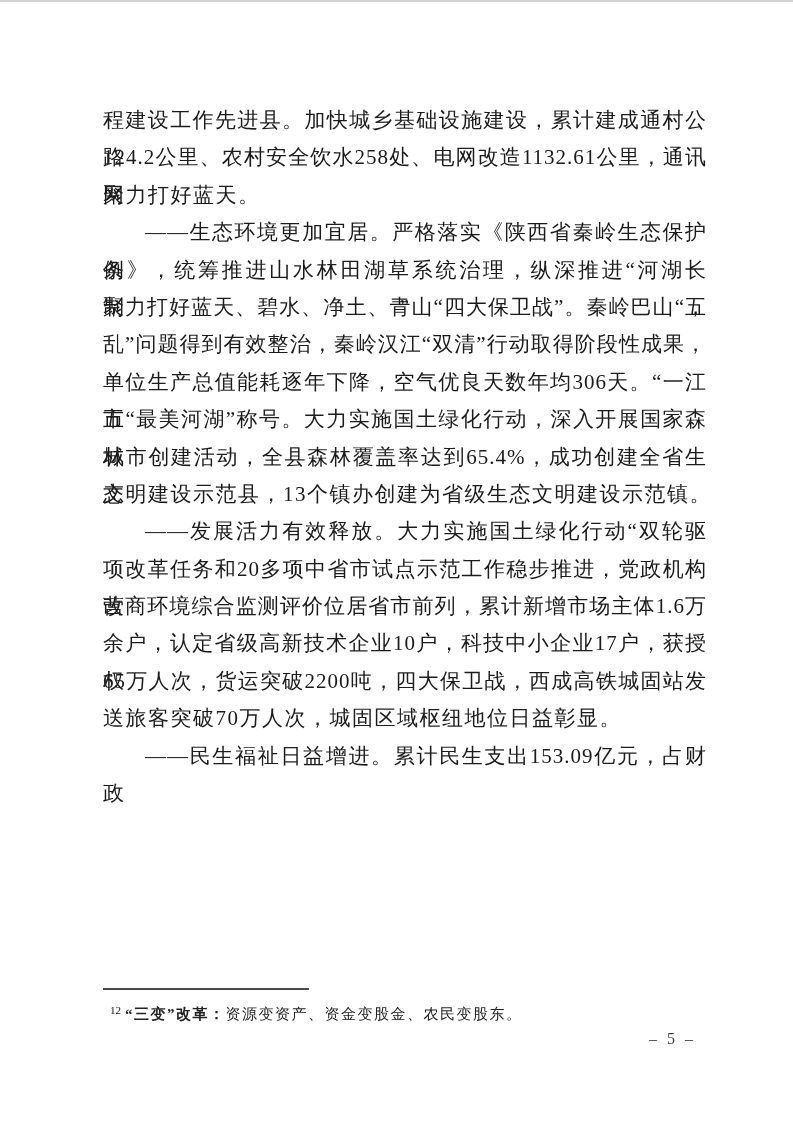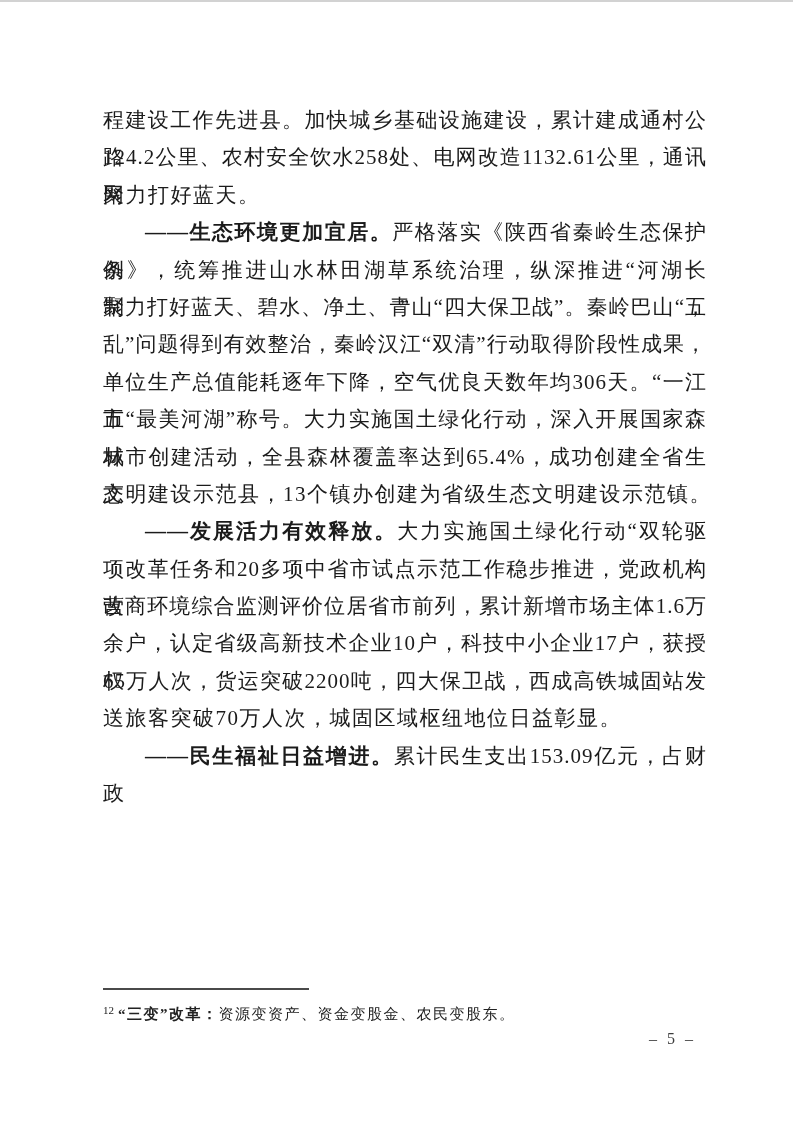--- a/index.html
+++ b/index.html
@@ -25,32 +25,32 @@
     white-space:nowrap;
     overflow:visible;
   }
   .line.j{
     white-space:normal;
     text-align:justify;
     text-align-last:justify;
     letter-spacing:1px;
   }
   .line.indent{ text-indent:42px; }
-  .lead{ font-weight:bold; letter-spacing:1px; }
+  .lead{ font-weight:normal; letter-spacing:1px; }
   .fn-sup{
     font-size:13px;
     vertical-align:7px;
     letter-spacing:0;
   }
   .footnote-rule{
     position:absolute;left:103px;top:988px;
     width:206px;height:2px;background:#4a4a4a;
   }
   .footnote{
-    position:absolute;left:103px;top:998px;width:560px;
+    position:absolute;left:110px;top:998px;width:560px;
     font-size:15px;line-height:24px;letter-spacing:1.5px;color:#222222;
   }
   .footnote .fn-marker{
     font-size:11px;vertical-align:5px;letter-spacing:0;margin-right:4px;
   }
   .footnote .term{ font-weight:bold; }
   .page-num{
     position:absolute;left:620px;top:1030px;width:105px;
     text-align:center;
     font-size:16px;letter-spacing:3px;color:#3c3c3c;

